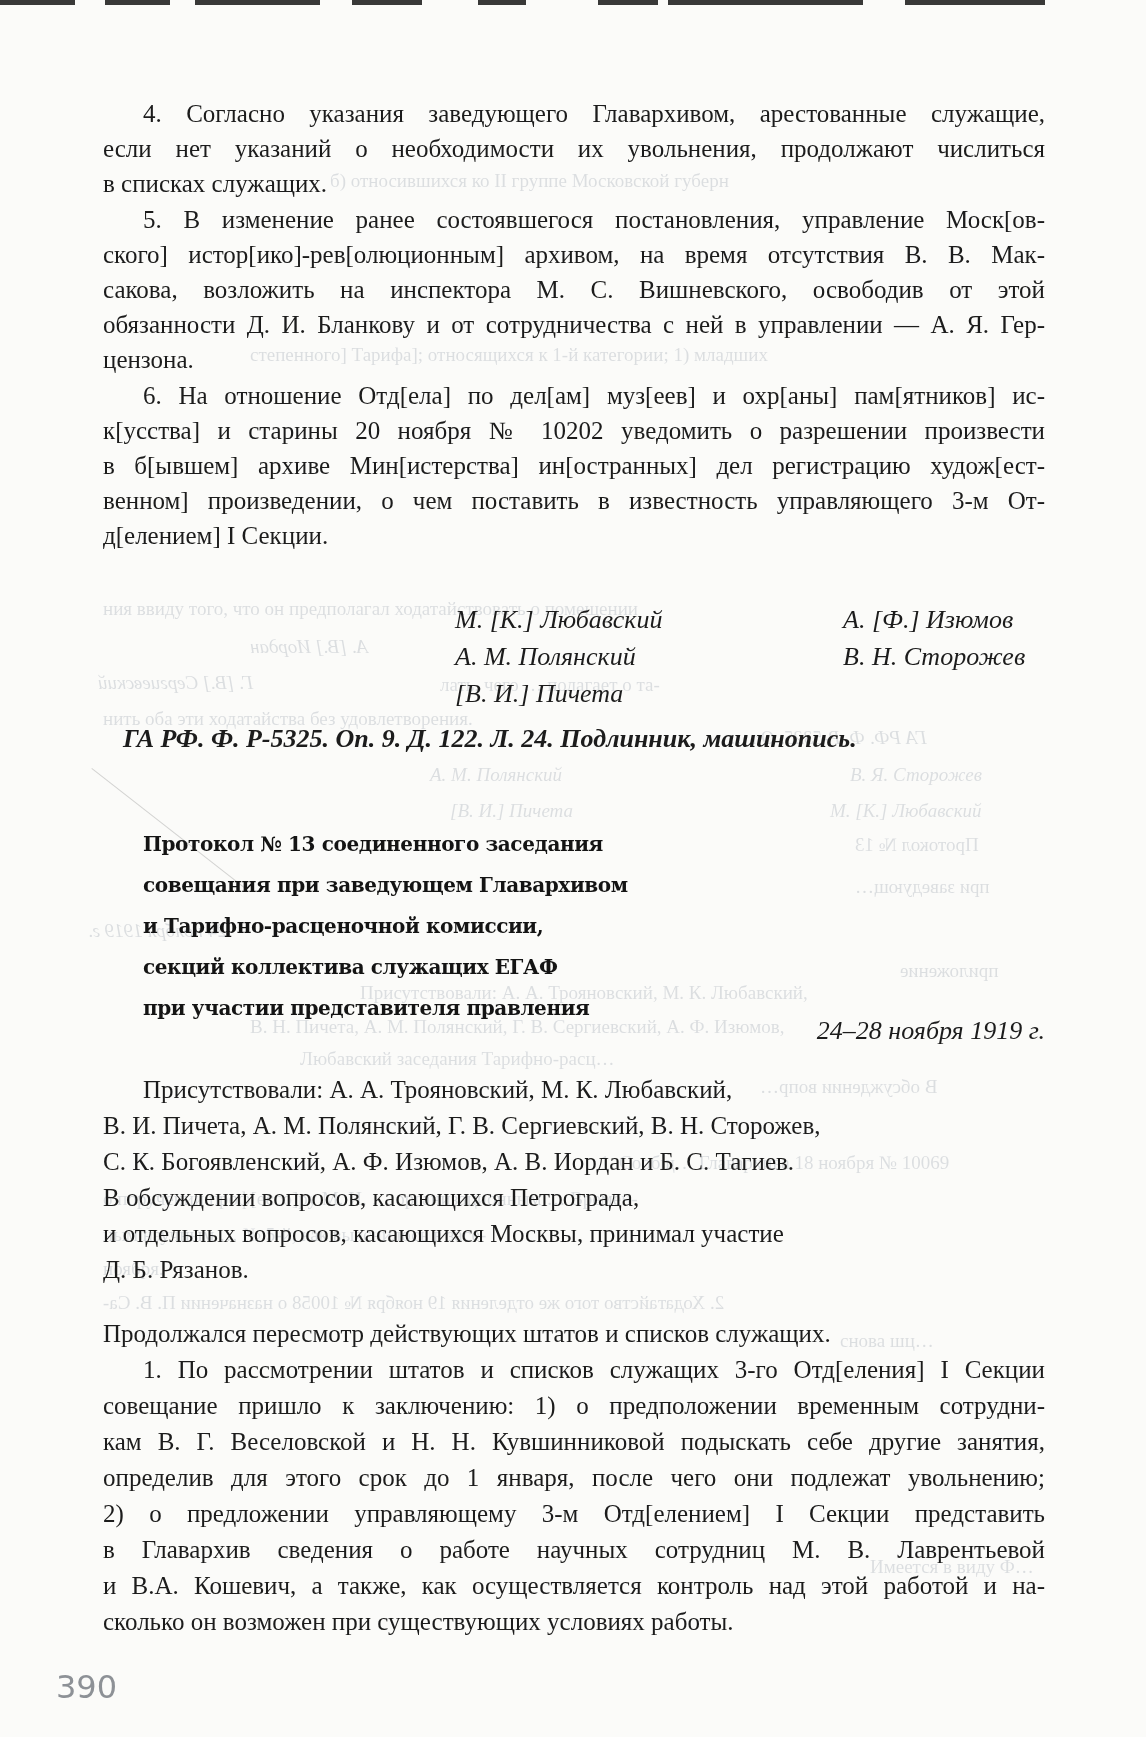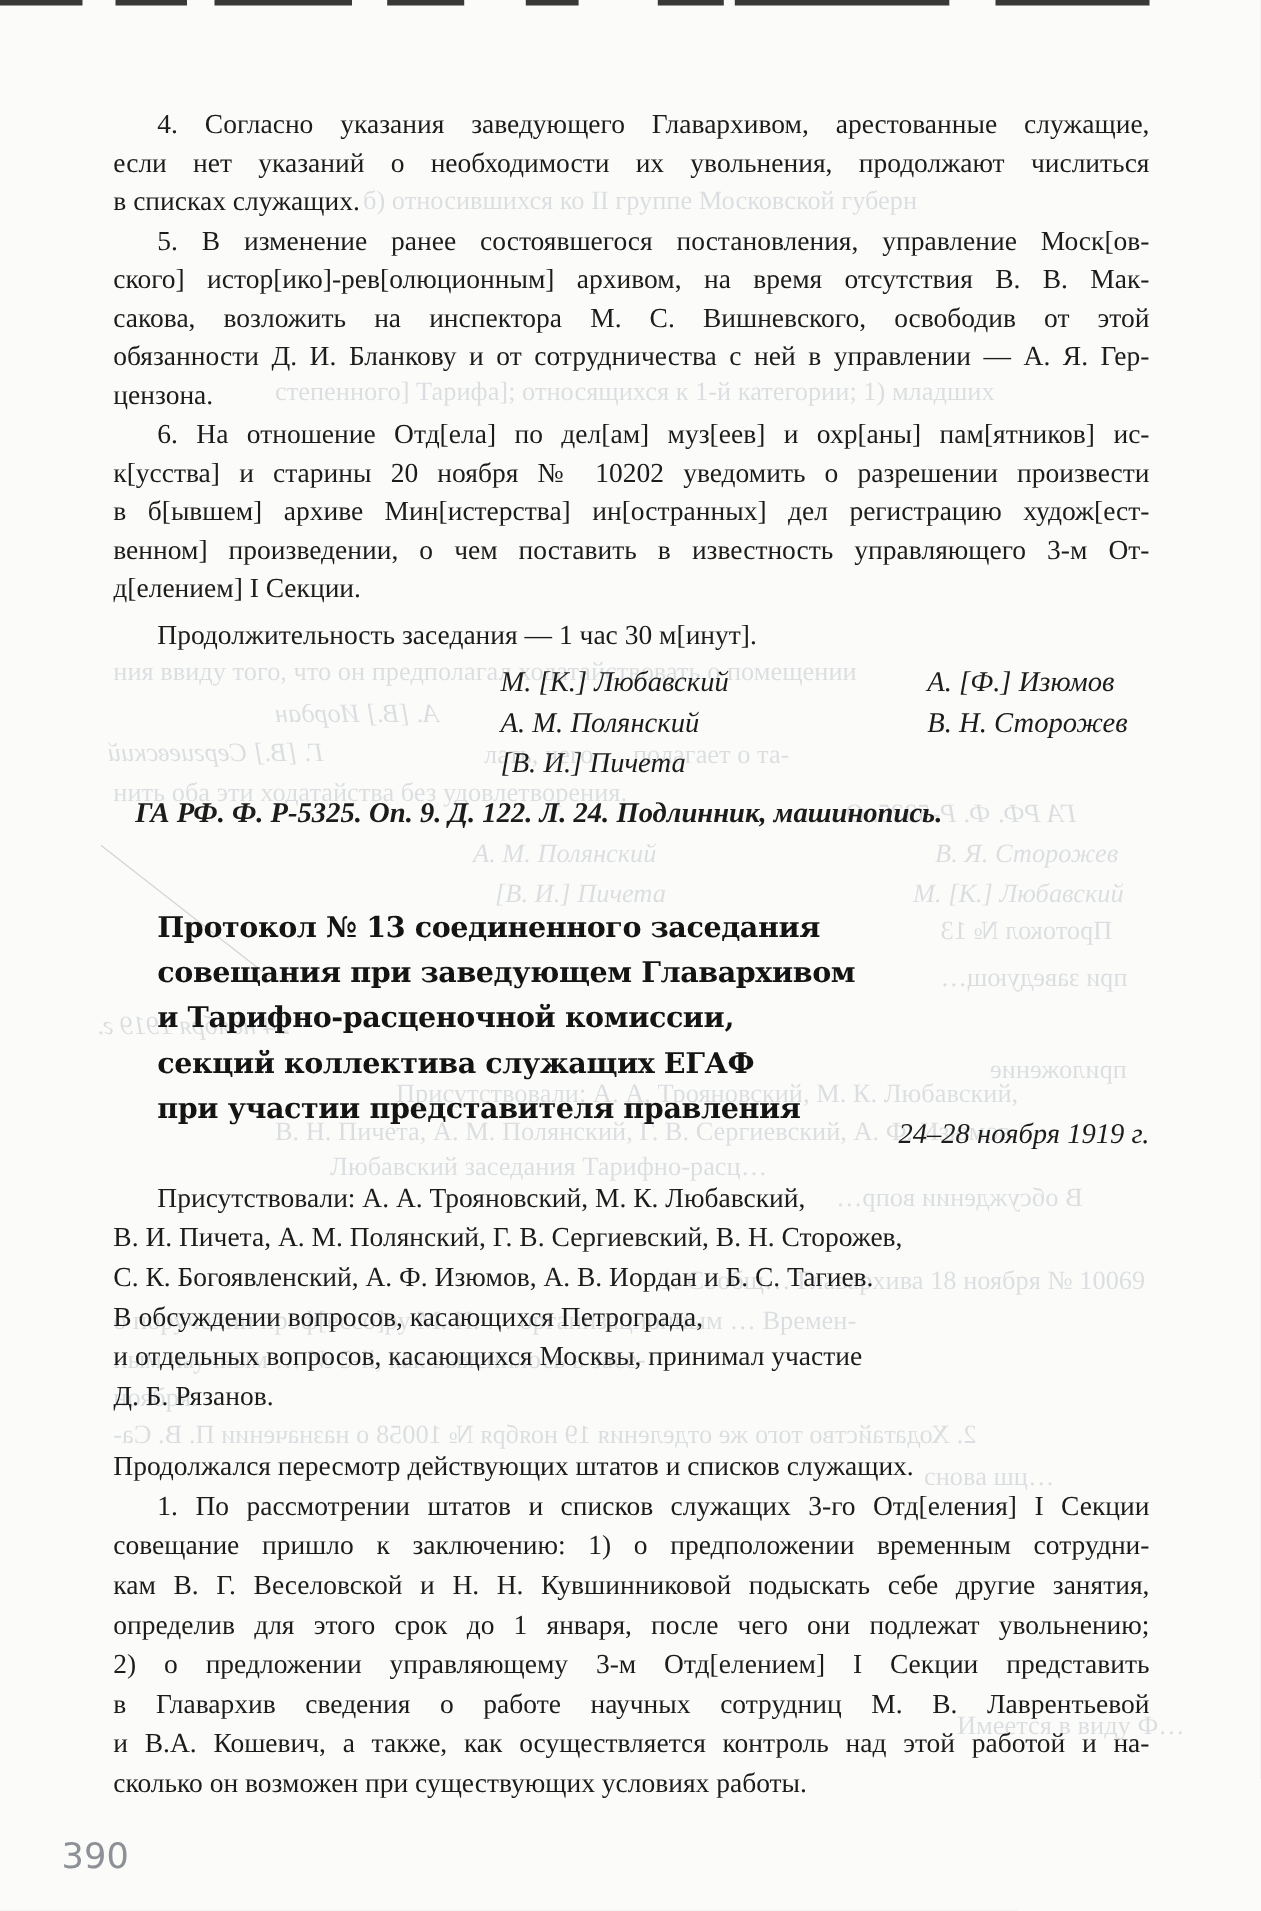--- a/index.html
+++ b/index.html
@@ -28,31 +28,31 @@
   .sec-body-top{top:96px;}
   .sec-duration{top:560px;}
   .sec-duration .line{text-align:left;text-align-last:left;}
   .sec-signatures{top:601px;height:120px;}
   .sign-col{position:absolute;top:0;font-style:italic;font-size:26px;line-height:37px;}
   .sign-left{left:352px;}
   .sign-right{left:740px;}
   .sec-source{top:724px;font-weight:bold;font-style:italic;font-size:26px;margin-left:20px;}
   .sec-heading{top:824px;left:143px;width:902px;
     font-family:"DejaVu Serif", serif;font-weight:bold;
-    font-size:26px;line-height:41px;letter-spacing:-0.4px;color:#141414;}
+    font-size:20px;line-height:41px;letter-spacing:-0.4px;color:#141414;}
   .sec-date{top:1016px;text-align:right;font-style:italic;font-size:26px;}
   .sec-attendance{top:1072px;}
   .sec-attendance .line{text-align:left;text-align-last:left;line-height:36px;height:36px;}
   .sec-body-bottom{top:1316px;}
   .sec-body-bottom .line{line-height:36px;height:36px;}
   .pagenum{position:absolute;left:56px;top:1668px;
     font-family:"DejaVu Sans", sans-serif;font-size:32px;color:#8d9196;}
   
   .ghost{
-    position:absolute;font-size:24px;color:#46546b;opacity:.17;
+    position:absolute;font-size:19px;color:#46546b;opacity:.17;
     filter:blur(.4px);white-space:nowrap;font-family:"Liberation Serif", serif;
   }
   .ghost.mirrored{transform:scaleX(-1);}
   .ghost.italic{font-style:italic;}
 </style>
 </head>
 <body>
 
 <div class="page">
 
@@ -107,23 +107,20 @@
       <div class="line">сакова, возложить на инспектора М. С. Вишневского, освободив от этой</div>
       <div class="line">обязанности Д. И. Бланкову и от сотрудничества с ней в управлении — А. Я. Гер-</div>
       <div class="line last">цензона.</div>
       <div class="line indent">6. На отношение Отд[ела] по дел[ам] муз[еев] и охр[аны] пам[ятников] ис-</div>
       <div class="line">к[усства] и старины 20 ноября № 10202 уведомить о разрешении произвести</div>
       <div class="line">в б[ывшем] архиве Мин[истерства] ин[остранных] дел регистрацию худож[ест-</div>
       <div class="line">венном] произведении, о чем поставить в известность управляющего 3-м От-</div>
       <div class="line last">д[елением] I Секции.</div>
     </div>
 
-  <div class="sec sec-duration">
-    <div class="line indent">Продолжительность заседания — 1 час 30 м[инут].</div>
-  </div>
 
   <div class="sec sec-signatures">
     <div class="sign-col sign-left">
         <div>М. [К.] Любавский</div>
         <div>А. М. Полянский</div>
         <div>[В. И.] Пичета</div>
       </div>
     <div class="sign-col sign-right">
         <div>А. [Ф.] Изюмов</div>
         <div>В. Н. Сторожев</div>

